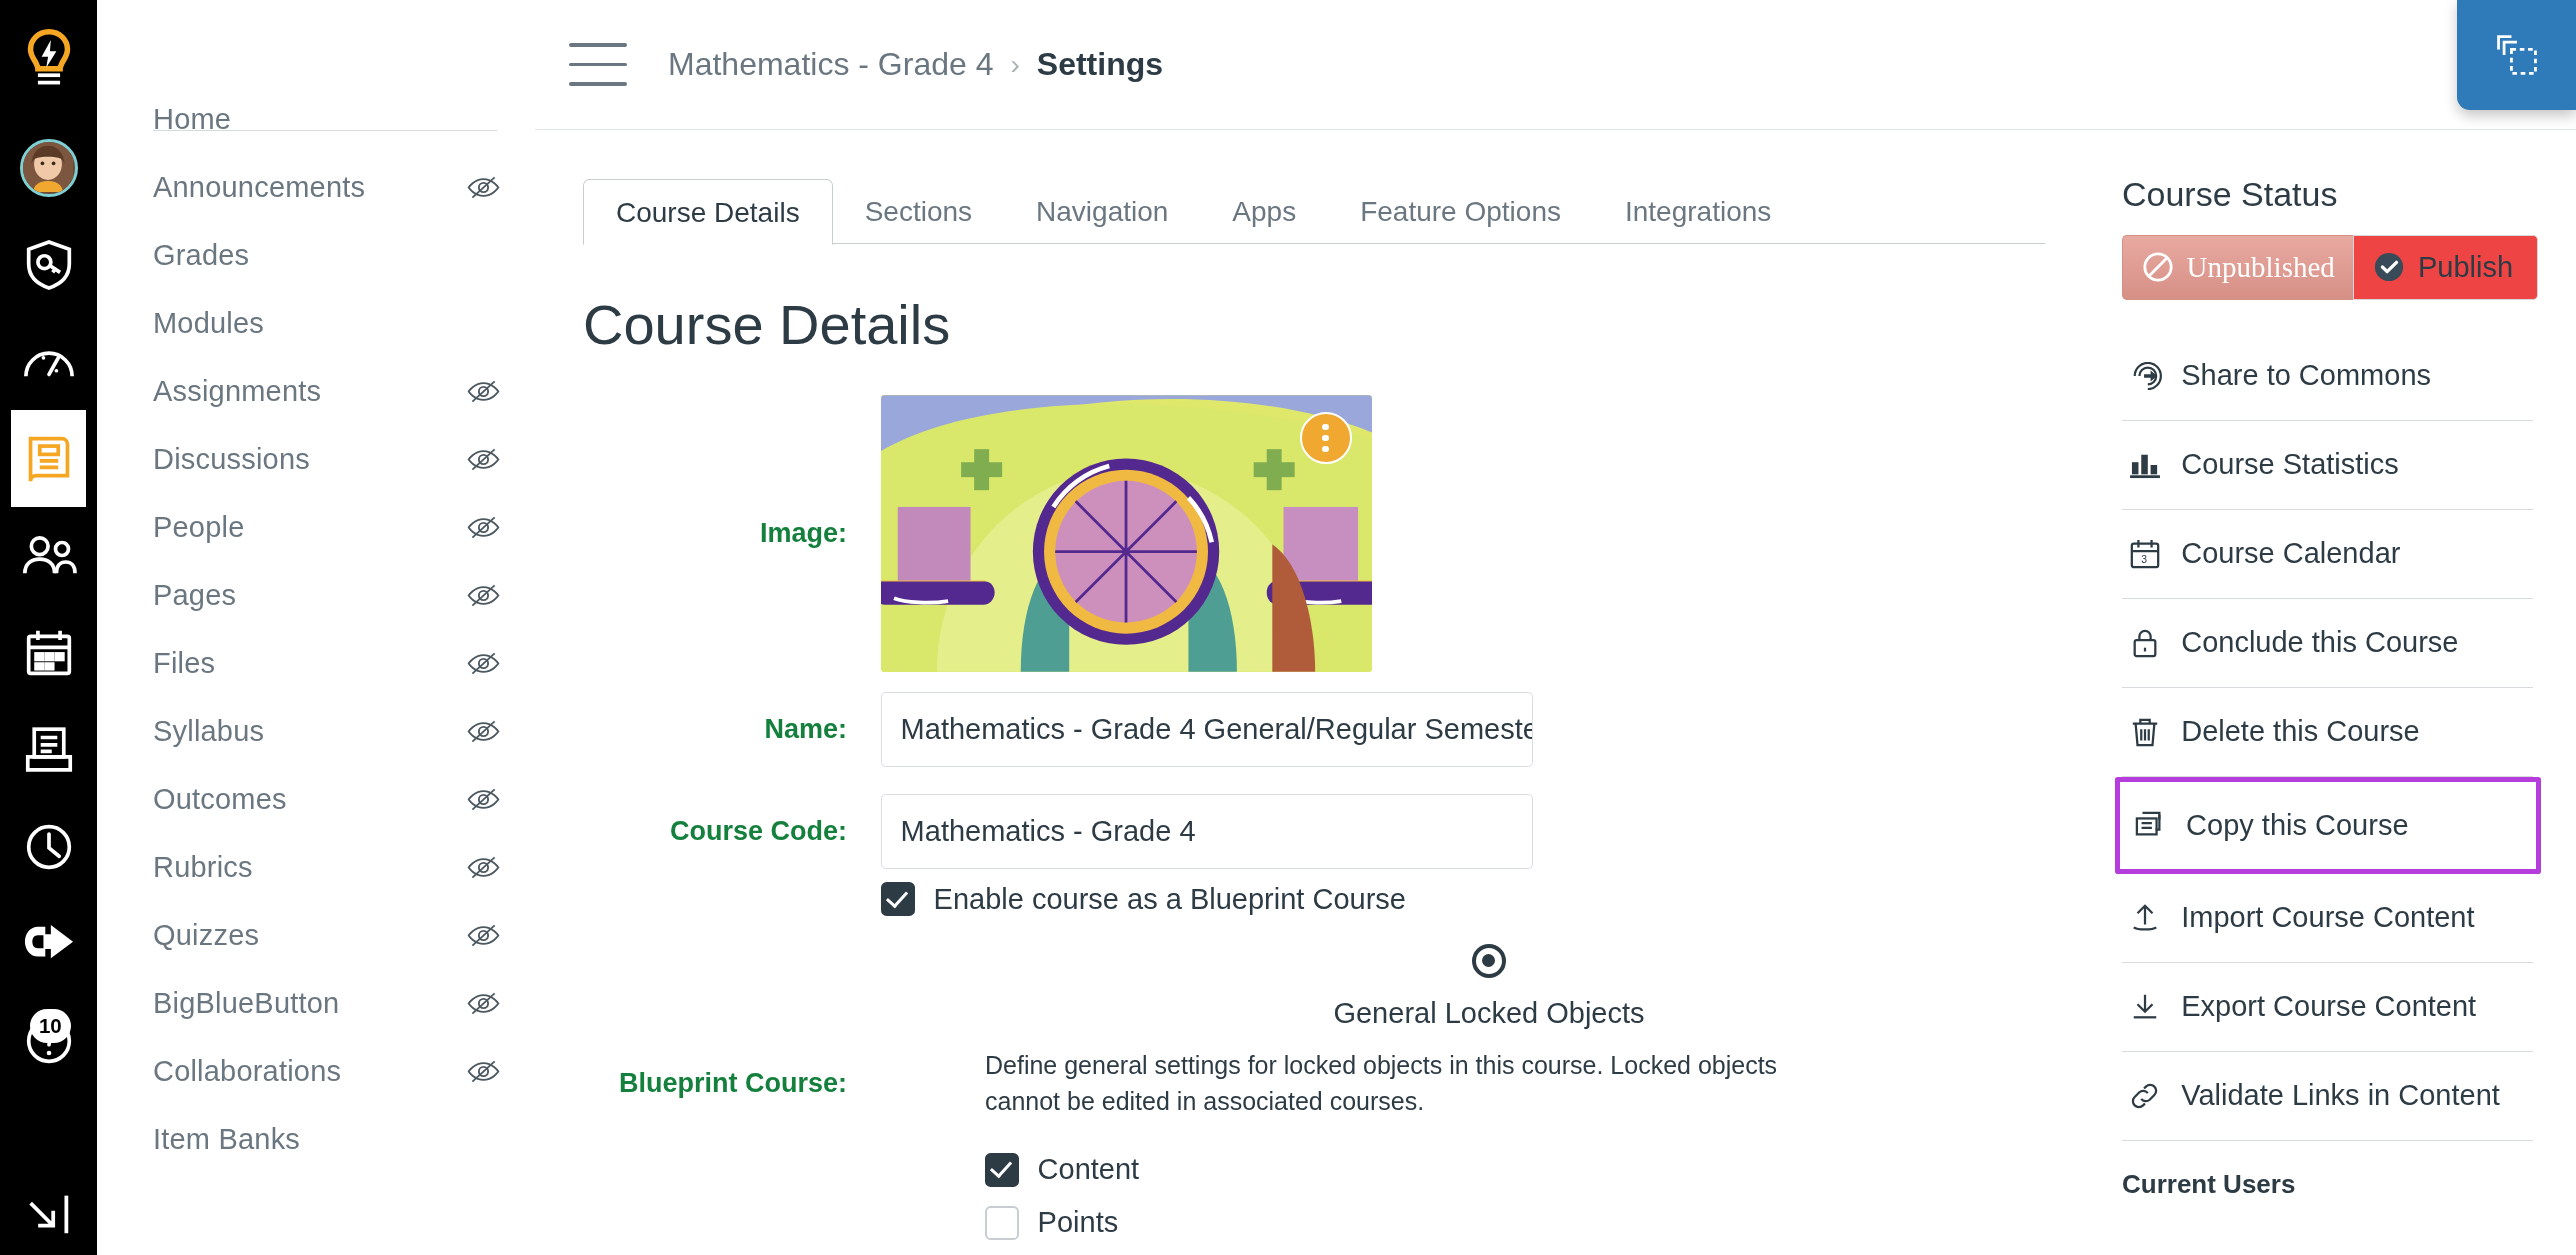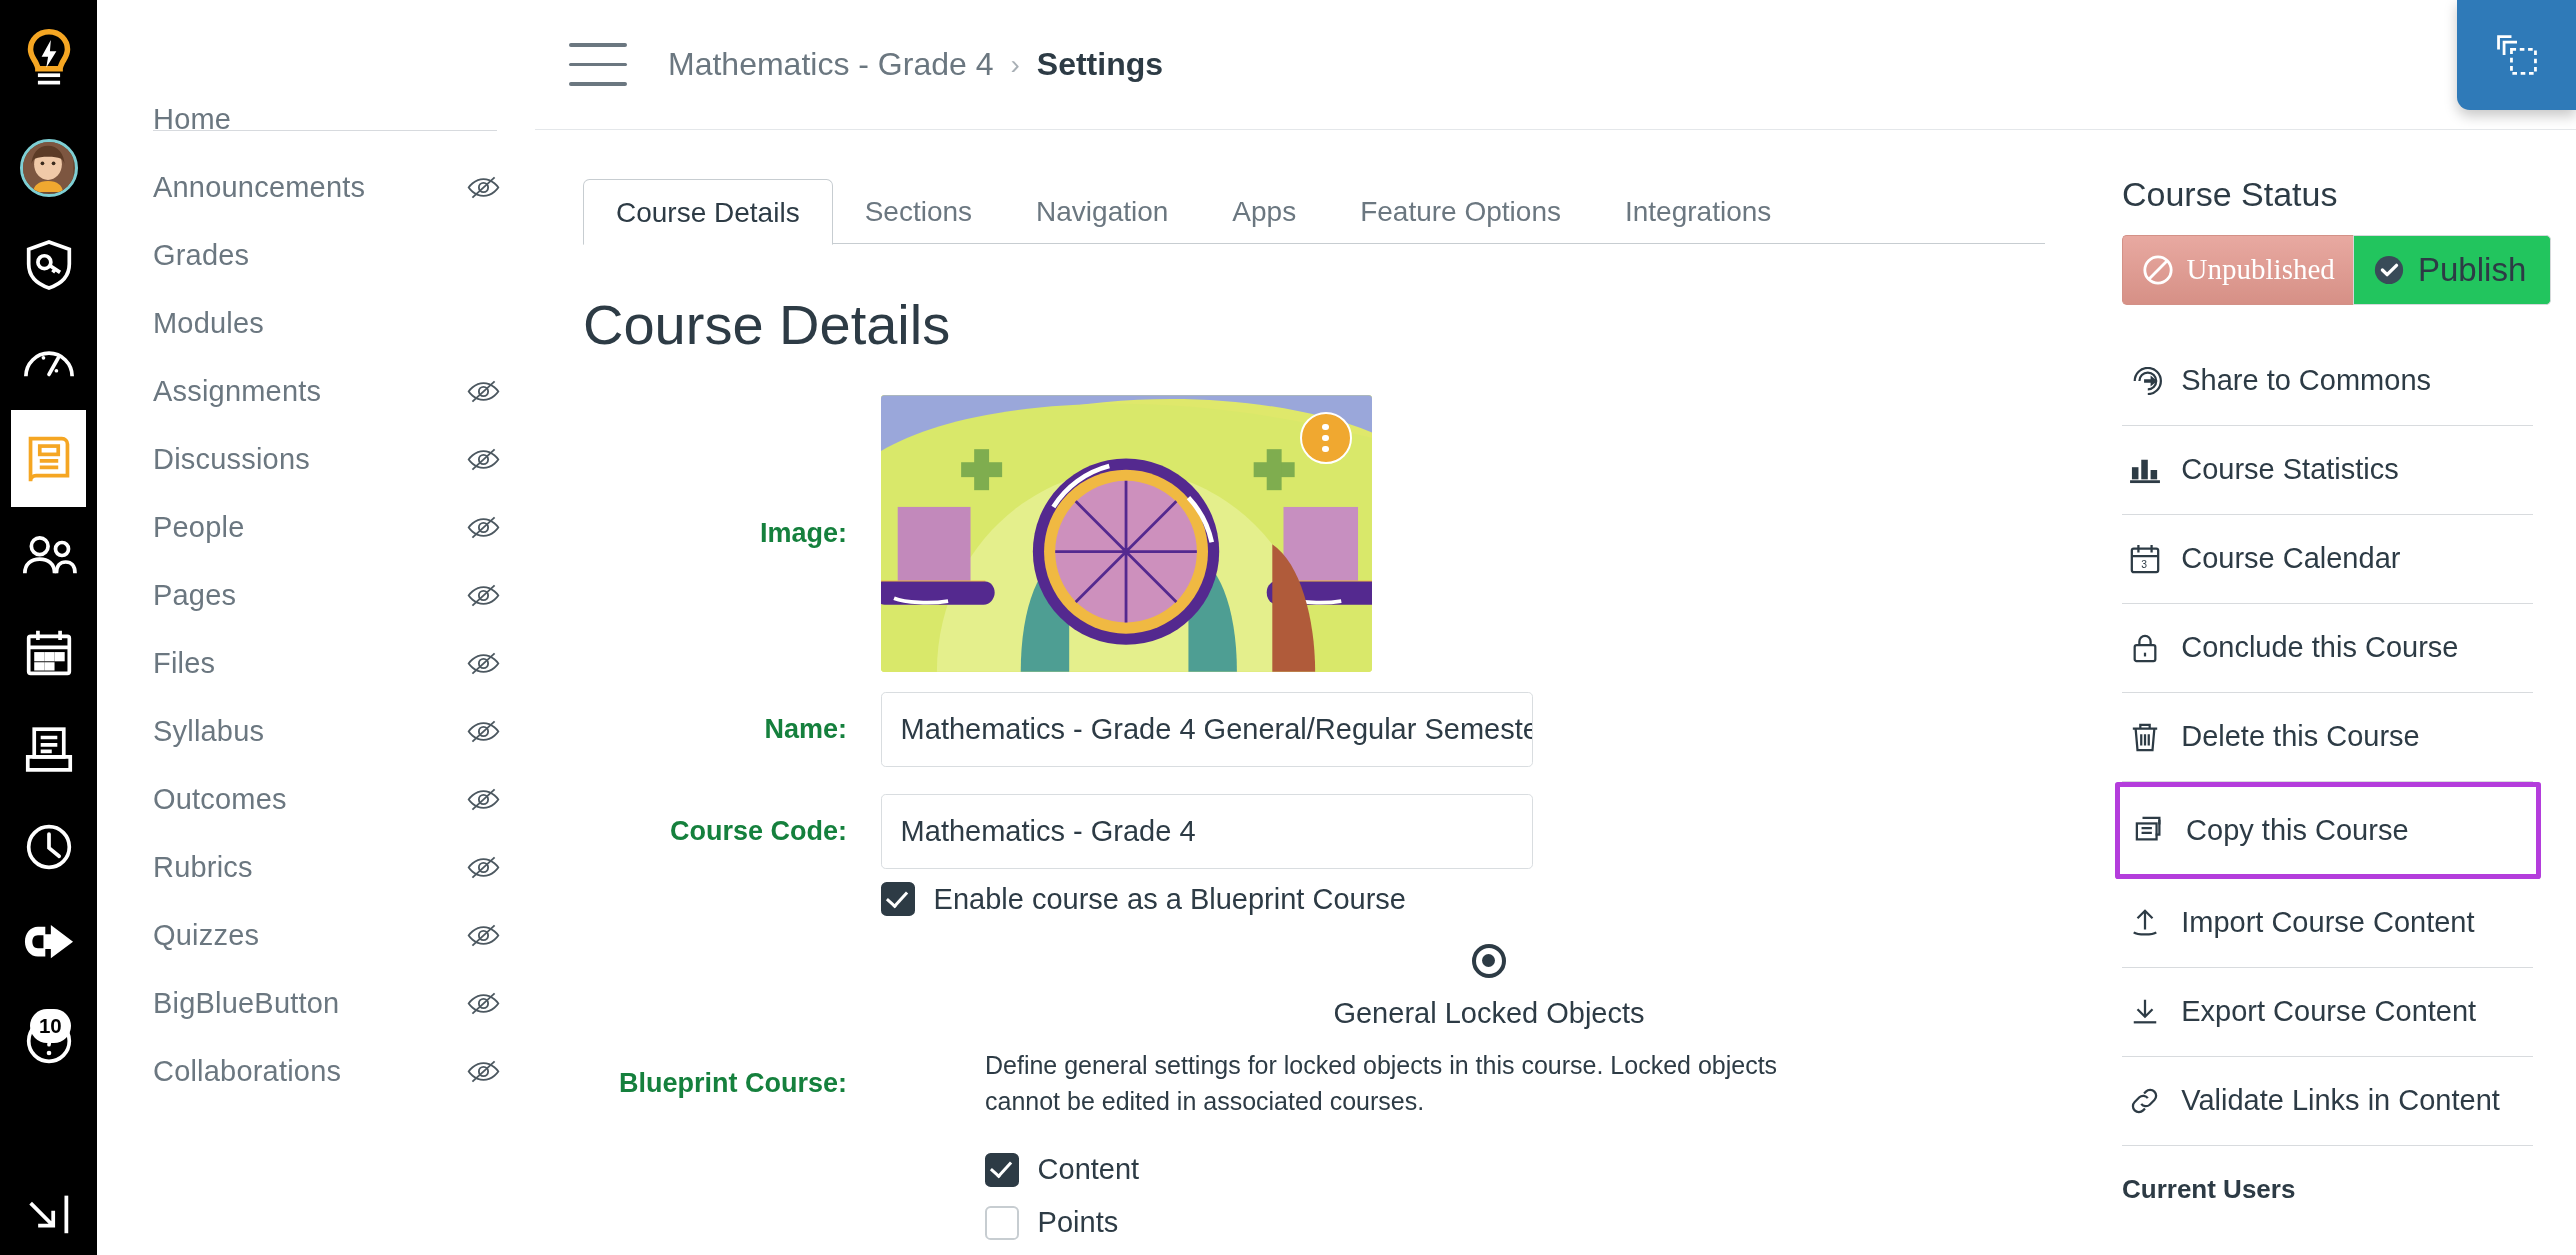--- a/index.html
+++ b/index.html
@@ -149,21 +149,21 @@
 
   
   .rs-title { font-size: 34px; color: #2d3b45; margin-bottom: 20.5px; }
   .pubgroup { display: flex; width: 100%; margin-bottom: 32px; }
   .pub-unpub {
     flex: 1 1 auto; background: linear-gradient(180deg,#e8a9a1,#d69086);
     color: #fff; font-size: 29px; display: flex; align-items: center; gap: 13px;
     padding: 15px 18.6px; border-radius: 4.7px 0 0 4.7px; border: 1.9px solid #d39187; border-right: 0; font-family: Liberation Serif, serif;
   }
   .pub-publish {
-    flex: 0 0 auto; background: #22c55e; color: #2d3b45; font-size: 33px;
+    flex: 0 0 auto; background: #ef4444; color: #2d3b45; font-size: 29px;
     display: flex; align-items: center; gap: 13px; padding: 15px 24px 15px 18.6px;
     border-radius: 0 4.7px 4.7px 0; border: 1.9px solid #d6d9db;
   }
   .rs-link {
     display: flex; align-items: center; gap: 18.6px;
     height: 89px; font-size: 29px; color: #2d3b45;
     border-bottom: 0.9px solid #d8dbde; padding-left: 5.6px;
   }
   .rs-link.first { border-top: 0; }
   .rs-link .ic { width: 35px; flex: 0 0 35px; display: flex; align-items: center; justify-content: center; }
@@ -421,20 +421,23 @@
       </div>
       <div class="cn-item">
         <span class="cn-label">Collaborations</span>
         <span class="cn-eye">
           <svg width="37" height="37" viewBox="0 0 40 40" fill="none" stroke="#2d3b45" stroke-width="2">
             <path d="M4 20s6-9 16-9 16 9 16 9-6 9-16 9S4 20 4 20z"></path>
               <circle cx="20" cy="20" r="5"></circle>
               <path d="M8 31 L32 9"></path>
           </svg>
         </span>
+      </div>
+      <div class="cn-item">
+        <span class="cn-label">Item Banks</span>
       </div>
     </div>
   </nav>
 
   <section class="main">
 
     <div class="snip-btn">
       <svg width="48" height="48" viewBox="0 0 52 52" fill="none" stroke="#fff" stroke-width="3">
         <path d="M6 20V6h14"></path>
           <path d="M12 26V12h14"></path>

